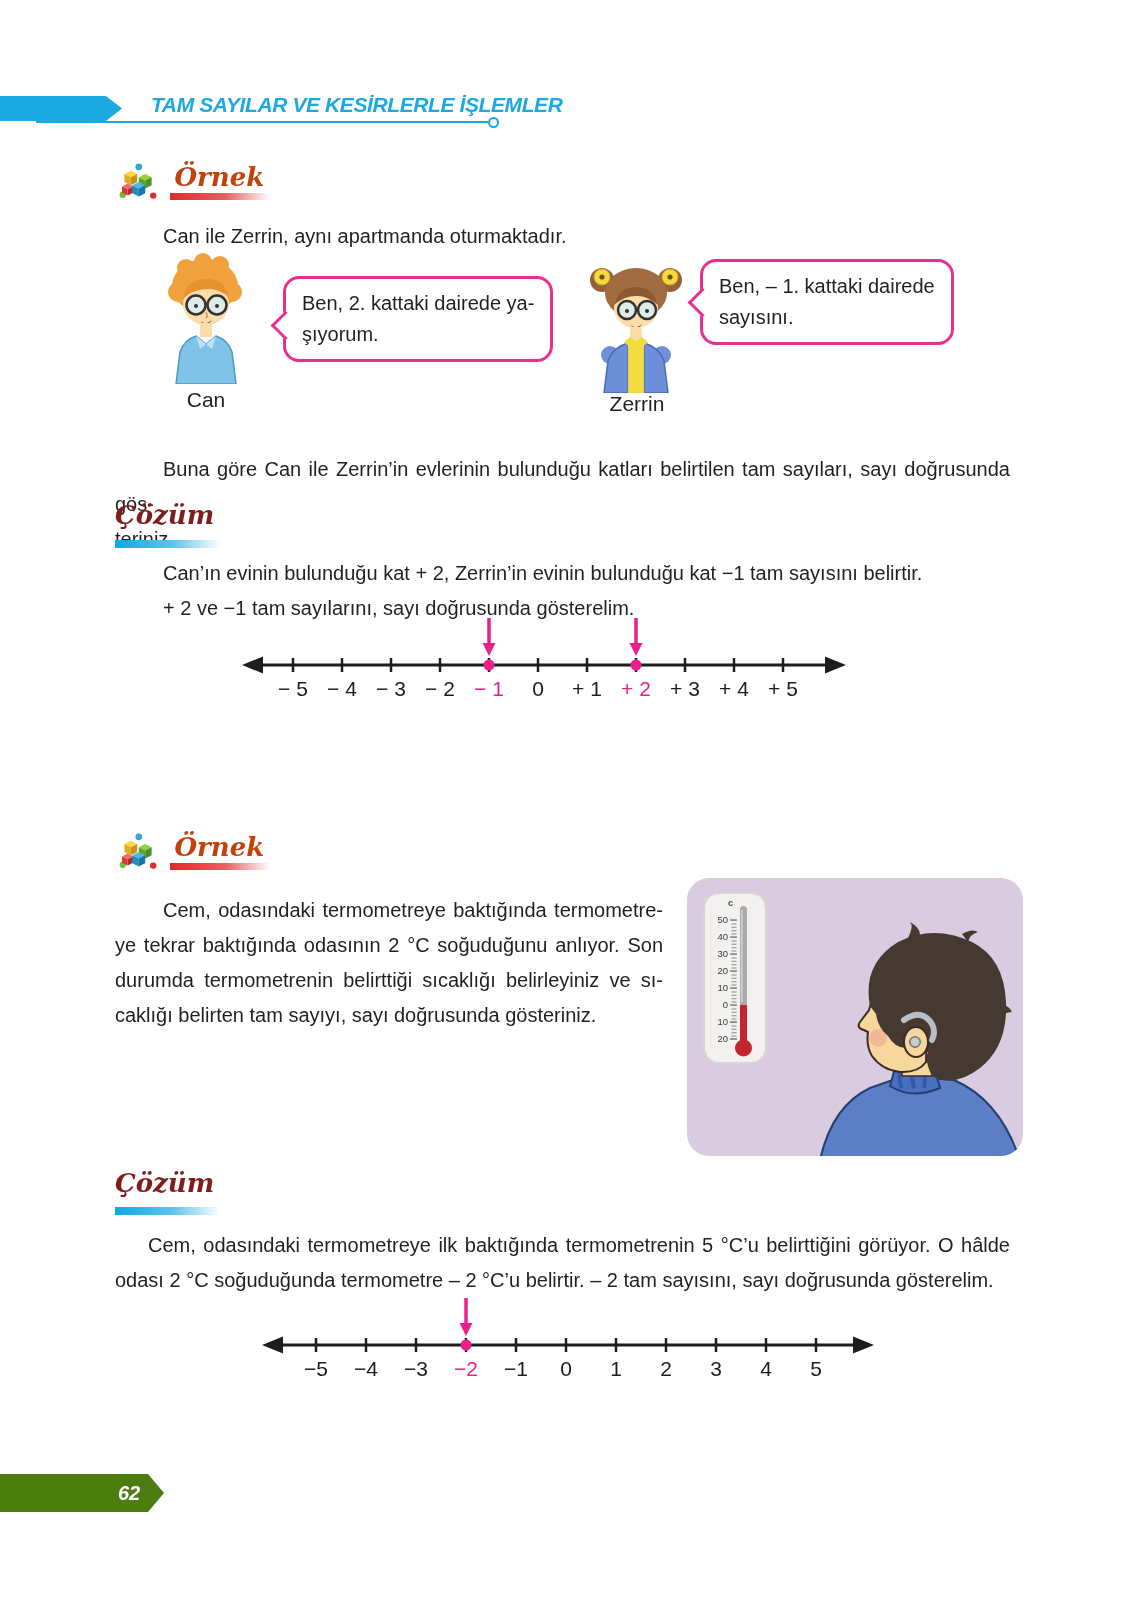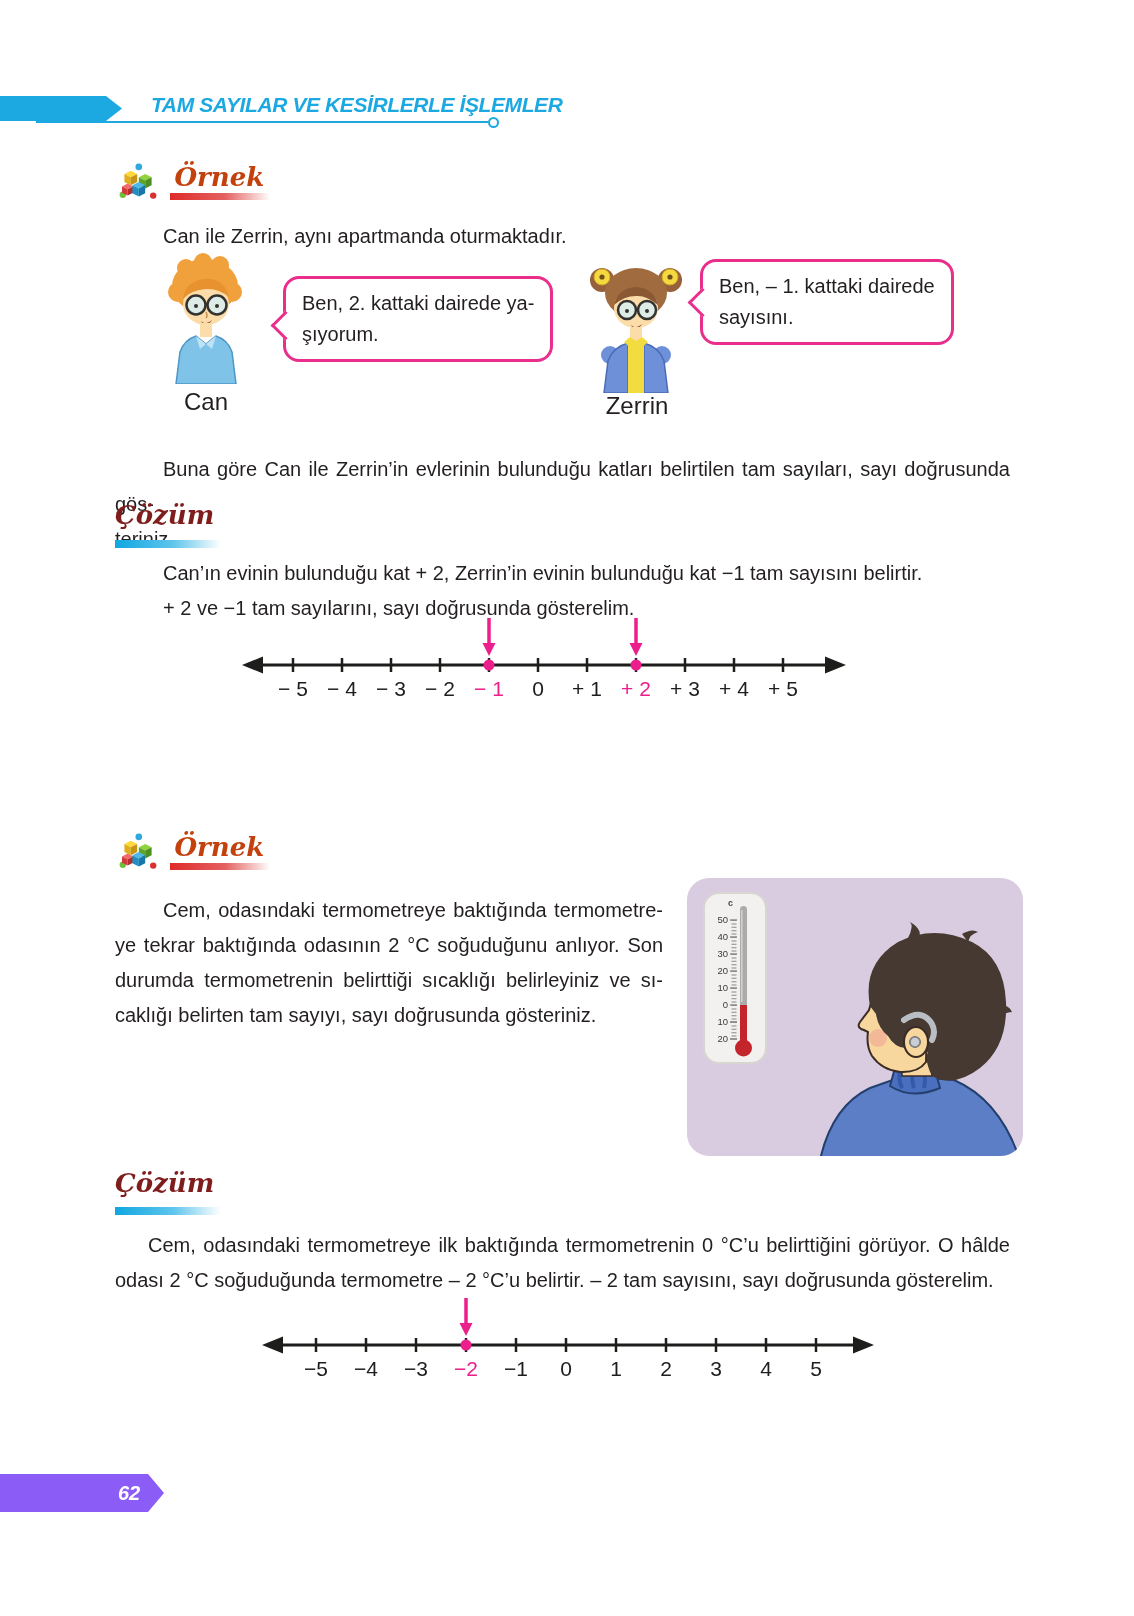--- a/index.html
+++ b/index.html
@@ -46,33 +46,33 @@
     position:absolute;background:#fff;border:3.5px solid #EA2E8C;border-radius:16px;
     padding:9px 16px;font-size:20px;line-height:31px;white-space:nowrap;z-index:2;
   }
   .bubble::before{
     content:'';position:absolute;left:-11px;width:18px;height:18px;background:#fff;
     border-left:3.5px solid #EA2E8C;border-bottom:3.5px solid #EA2E8C;
     transform:rotate(45deg);
   }
   .bubble-can::before{top:36px;}
   .bubble-zerrin::before{top:30px;}
-  .char-name{position:absolute;font-size:24px;text-align:center;}
+  .char-name{position:absolute;font-size:21px;text-align:center;}
   
   .image-box{
     position:absolute;left:687px;top:878px;width:336px;height:278px;border-radius:22px;
     background:#D9CCE0;overflow:hidden;
   }
   .thermo{position:absolute;left:16px;top:14px;}
   .cem{position:absolute;right:-4px;bottom:-4px;}
   
   .numline{position:absolute;}
   
   .footer-badge{
-    position:absolute;left:0;top:1474px;width:164px;height:38px;background:#8b5cf6;
+    position:absolute;left:0;top:1474px;width:164px;height:38px;background:#4d7c0f;
     clip-path:polygon(0 0,148px 0,164px 19px,148px 38px,0 38px);
     color:#fff;font-size:20px;font-weight:bold;font-style:italic;
     display:flex;align-items:center;
   }
   .footer-badge span{margin-left:118px;}
 </style>
 </head>
 <body>
 
 <div class="page">
@@ -294,21 +294,21 @@
       <circle cx="103" cy="132" r="5" fill="none" stroke="#3A2B24" stroke-width="1.5"></circle>
       <path d="M92,110 Q110,98 120,114 Q124,122 120,130" fill="none" stroke="#B9BEC4" stroke-width="6" stroke-linecap="round"></path>
       <circle cx="103" cy="132" r="5" fill="#C9CED4" stroke="#7E858C" stroke-width="1.5"></circle>
     </svg>
   </div>
 
   <div class="cozum-text" style="position:absolute;left:115px;top:1168px;">Çözüm</div>
   <div class="cozum-bar" style="left:115px;top:1207px;"></div>
 
   <div class="body-text" style="left:115px;top:1228px;width:895px;">
-    <div class="just ind33">Cem, odasındaki termometreye ilk baktığında termometrenin 0 °C’u belirttiğini görüyor. O hâlde</div>
+    <div class="just ind33">Cem, odasındaki termometreye ilk baktığında termometrenin 5 °C’u belirttiğini görüyor. O hâlde</div>
     <div>odası 2 °C soğuduğunda termometre – 2 °C’u belirtir. – 2 tam sayısını, sayı doğrusunda gösterelim.</div>
   </div>
 
   <svg class="numline" style="left:258px;top:1280px;" width="620" height="105">
       <line x1="20" y1="65" x2="600" y2="65" stroke="#1D1D1B" stroke-width="3"></line>
       <polygon points="4,65 25,56.5 25,73.5" fill="#1D1D1B"></polygon>
       <polygon points="616,65 595,56.5 595,73.5" fill="#1D1D1B"></polygon>
       <line x1="58" y1="58" x2="58" y2="72" stroke="#1D1D1B" stroke-width="2.5"></line>
       <text x="58" y="96" text-anchor="middle" font-size="21" font-family="&quot;Liberation Sans&quot;,sans-serif" fill="#1D1D1B">−5</text>
       <line x1="108" y1="58" x2="108" y2="72" stroke="#1D1D1B" stroke-width="2.5"></line>

